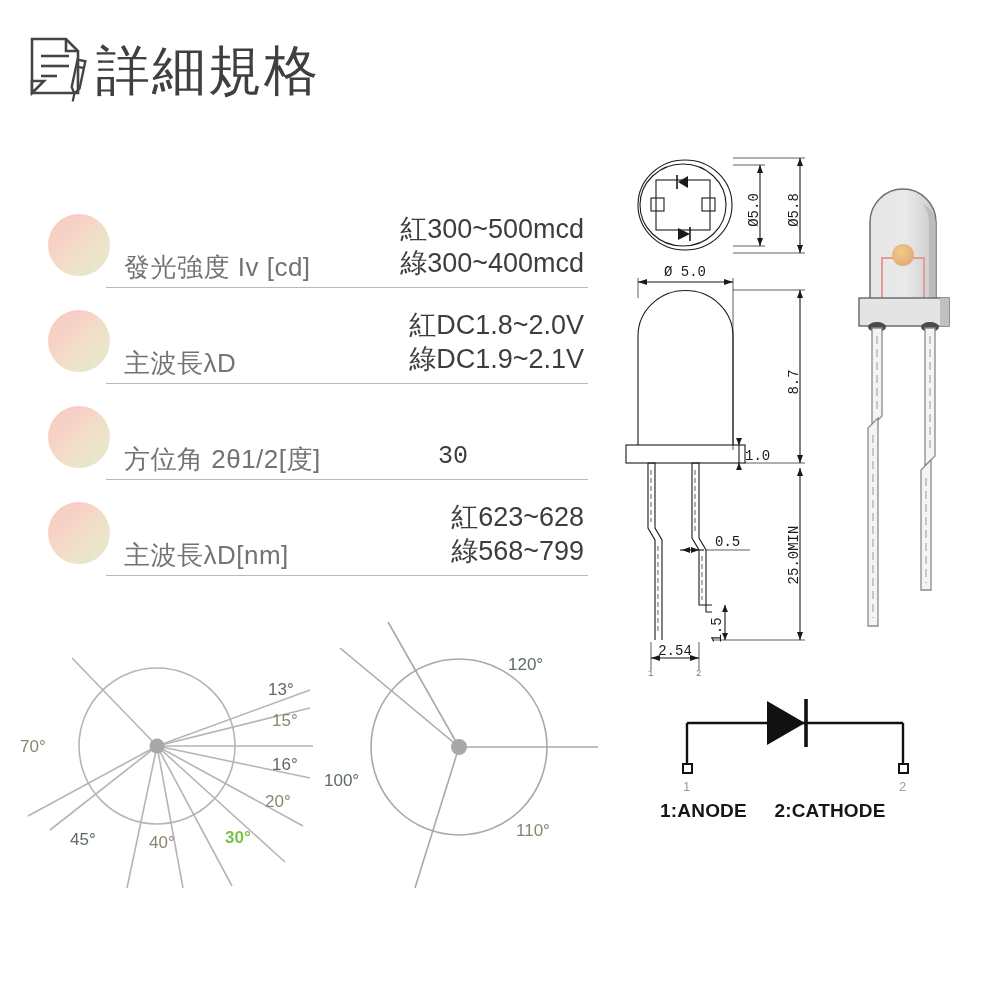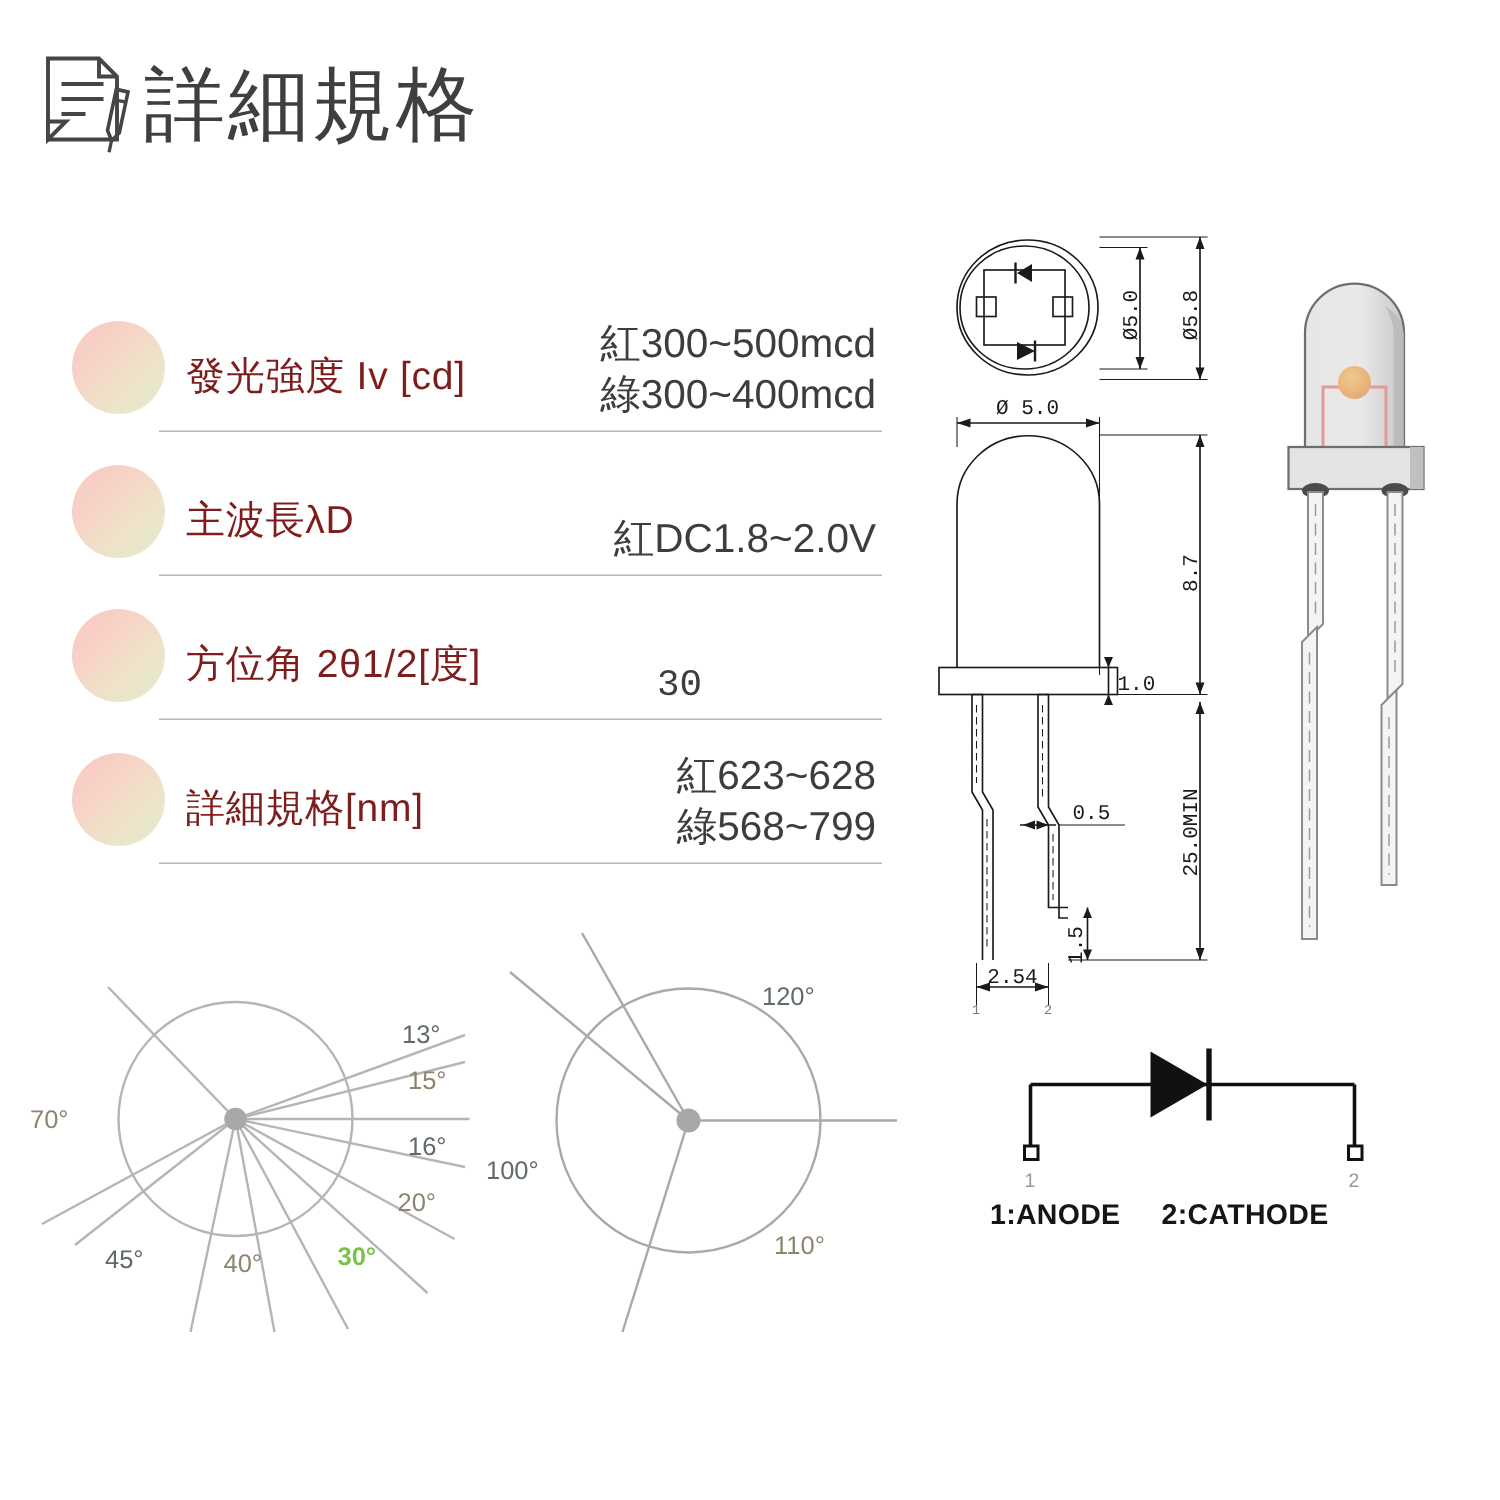--- a/index.html
+++ b/index.html
@@ -25,21 +25,21 @@
   .spec{position:absolute;left:48px;top:196px;width:540px;}
   .spec-row{position:relative;height:96px;}
   .spec-row .bullet{
     position:absolute;left:0;top:18px;width:62px;height:62px;border-radius:50%;
     background:linear-gradient(135deg,#f9c7c0 0%,#f7d3c6 35%,#eee3c9 65%,#e2ebcd 100%);
   }
   .spec-row .rule{
     position:absolute;left:58px;right:0;bottom:4px;height:1px;background:#b9b9b9;
   }
   .spec-row .label{
-    position:absolute;left:76px;bottom:24px;font-size:26px;color:#7f1d1d;
+    position:absolute;left:76px;bottom:7px;font-size:26px;color:#737373;
     white-space:nowrap;letter-spacing:0.5px;
   }
   .spec-row .value{
     position:absolute;right:4px;bottom:12px;text-align:right;font-size:27px;
     color:#3d3d3d;line-height:1.24;white-space:nowrap;
   }
   .spec-row .value.center{right:auto;left:330px;width:150px;text-align:center;font-size:25px;font-family:Liberation Mono, monospace;}
   .spec-row .value .v2{display:block;margin-left:12px;}
 
   
@@ -94,36 +94,37 @@
         <span class="v2">綠300~400mcd</span>
       </div>
       <div class="rule"></div>
     </div>
 
     <div class="spec-row">
       <div class="bullet"></div>
       <div class="label">主波長λD</div>
       <div class="value">
         <span>紅DC1.8~2.0V</span>
+        <span class="v2">綠DC1.9~2.1V</span>
       </div>
       <div class="rule"></div>
     </div>
 
     <div class="spec-row">
       <div class="bullet"></div>
       <div class="label">方位角 2θ1/2[度]</div>
       <div class="value center">
         <span>30</span>
       </div>
       <div class="rule"></div>
     </div>
 
     <div class="spec-row">
       <div class="bullet"></div>
-      <div class="label">詳細規格[nm]</div>
+      <div class="label">主波長λD[nm]</div>
       <div class="value">
         <span>紅623~628</span>
         <span class="v2">綠568~799</span>
       </div>
       <div class="rule"></div>
     </div>
 
   </div>
 
   <div class="polar polar-left">

